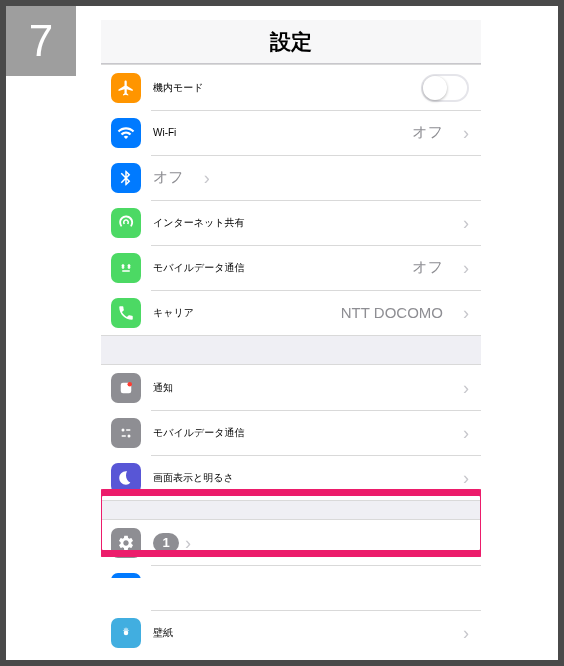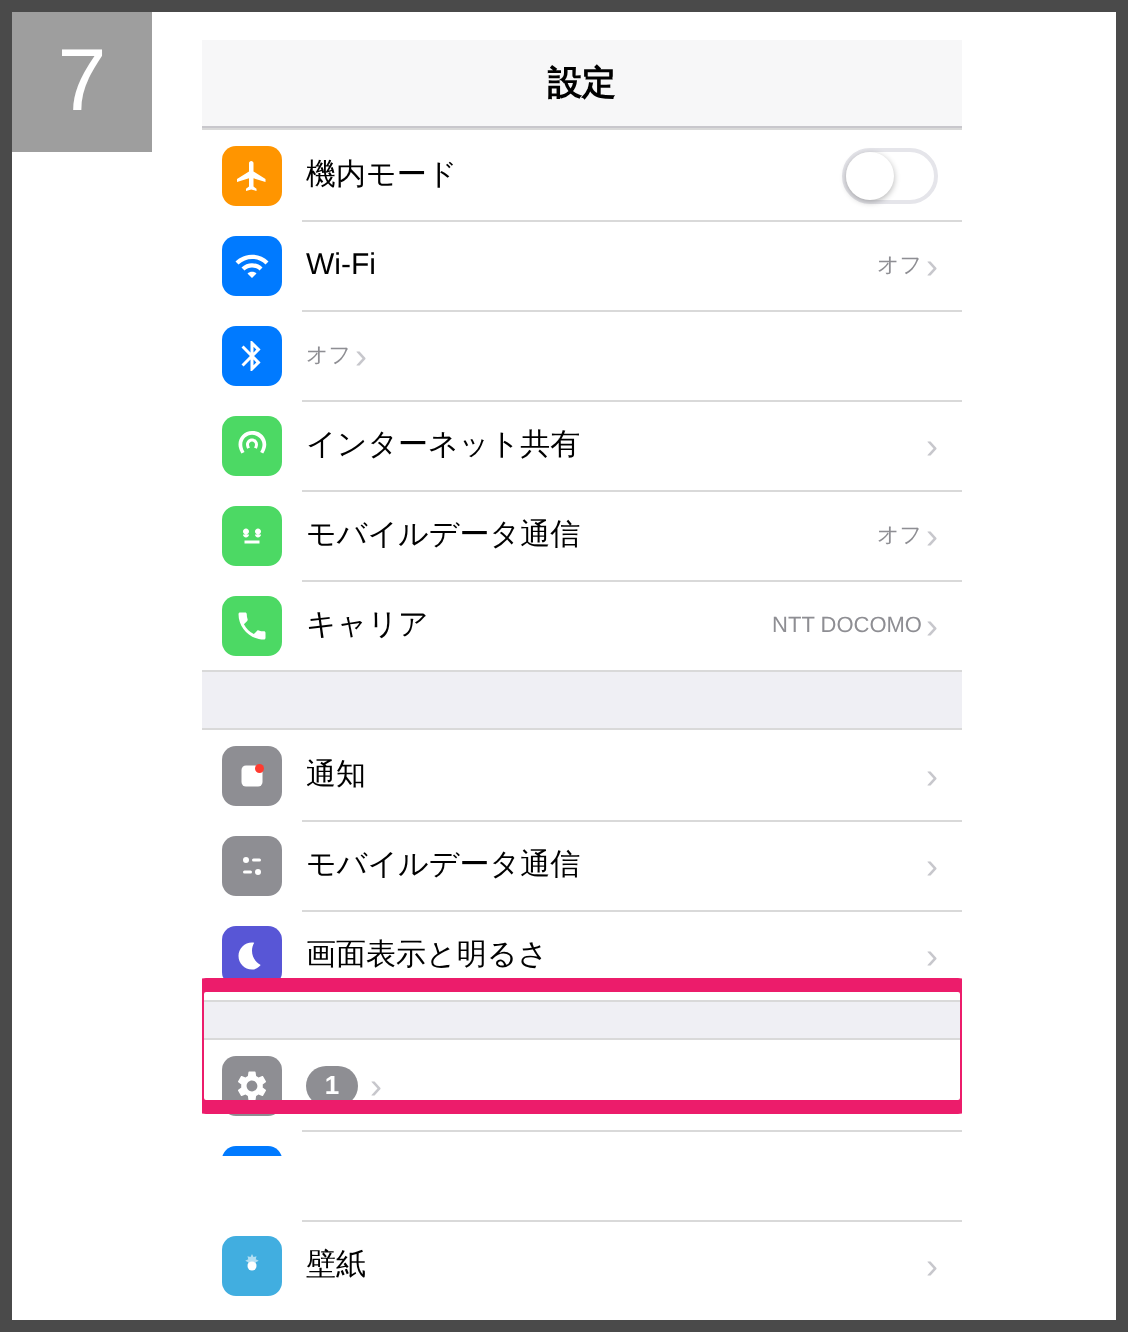--- a/index.html
+++ b/index.html
@@ -37,21 +37,21 @@
       background: #efeff4;
       overflow: hidden;
     }
     .header {
       height: 44px;
       background: #f7f7f8;
       border-bottom: 1px solid #c8c7cc;
       display: flex;
       align-items: center;
       justify-content: center;
-      font-size: 17px;
+      font-size: 21px;
       font-weight: 600;
       color: #000;
     }
     .section {
       background: #fff;
       border-top: 1px solid #d9d9d9;
       border-bottom: 1px solid #d9d9d9;
     }
     .gap { height: 28px; }
     .gap-small { height: 18px; }
@@ -75,27 +75,27 @@
       display: flex;
       align-items: center;
       justify-content: center;
       color: #fff;
       flex-shrink: 0;
       margin-right: 12px;
     }
     .icon svg { width: 18px; height: 18px; }
     .label {
       flex: 1;
+      font-size: 10px;
+      color: #000;
+    }
+    .value {
       font-size: 15px;
-      color: #000;
-    }
-    .value {
-      font-size: 11px;
       color: #8e8e93;
-      margin-right: 2px;
+      margin-right: 20px;
     }
     .chevron {
       color: #c7c7cc;
       font-size: 18px;
       line-height: 1;
     }
     .toggle {
       width: 48px; height: 28px;
       border-radius: 14px;
       border: 2px solid #e5e5ea;

